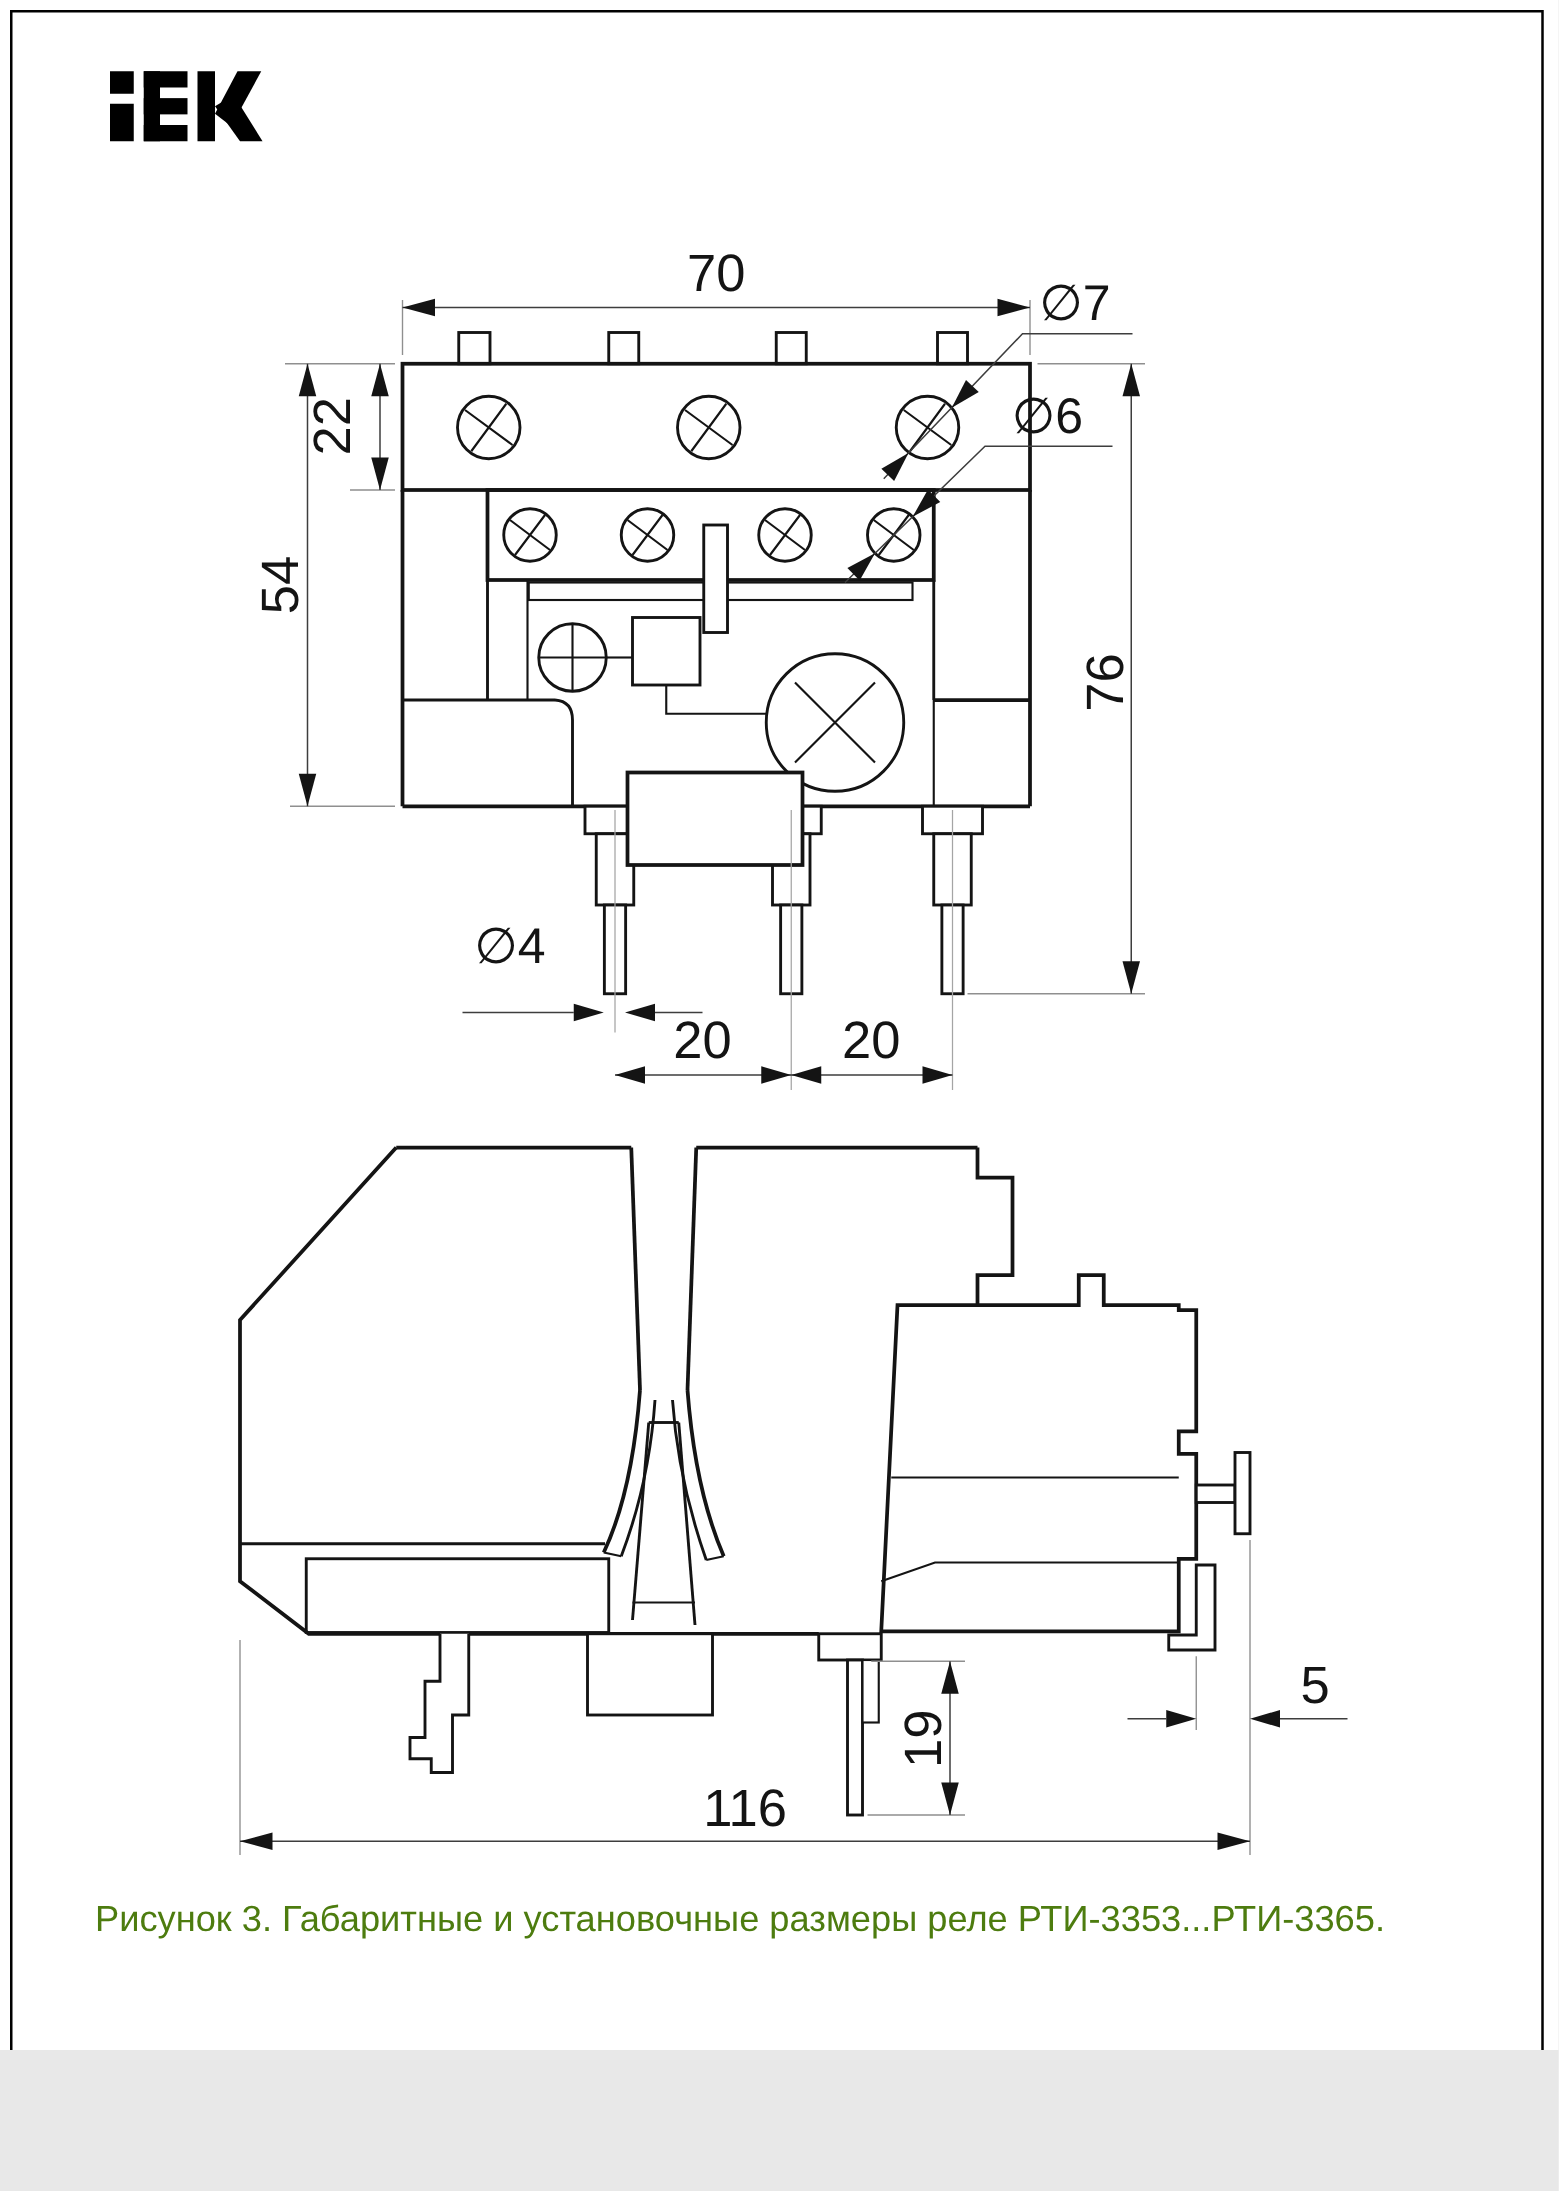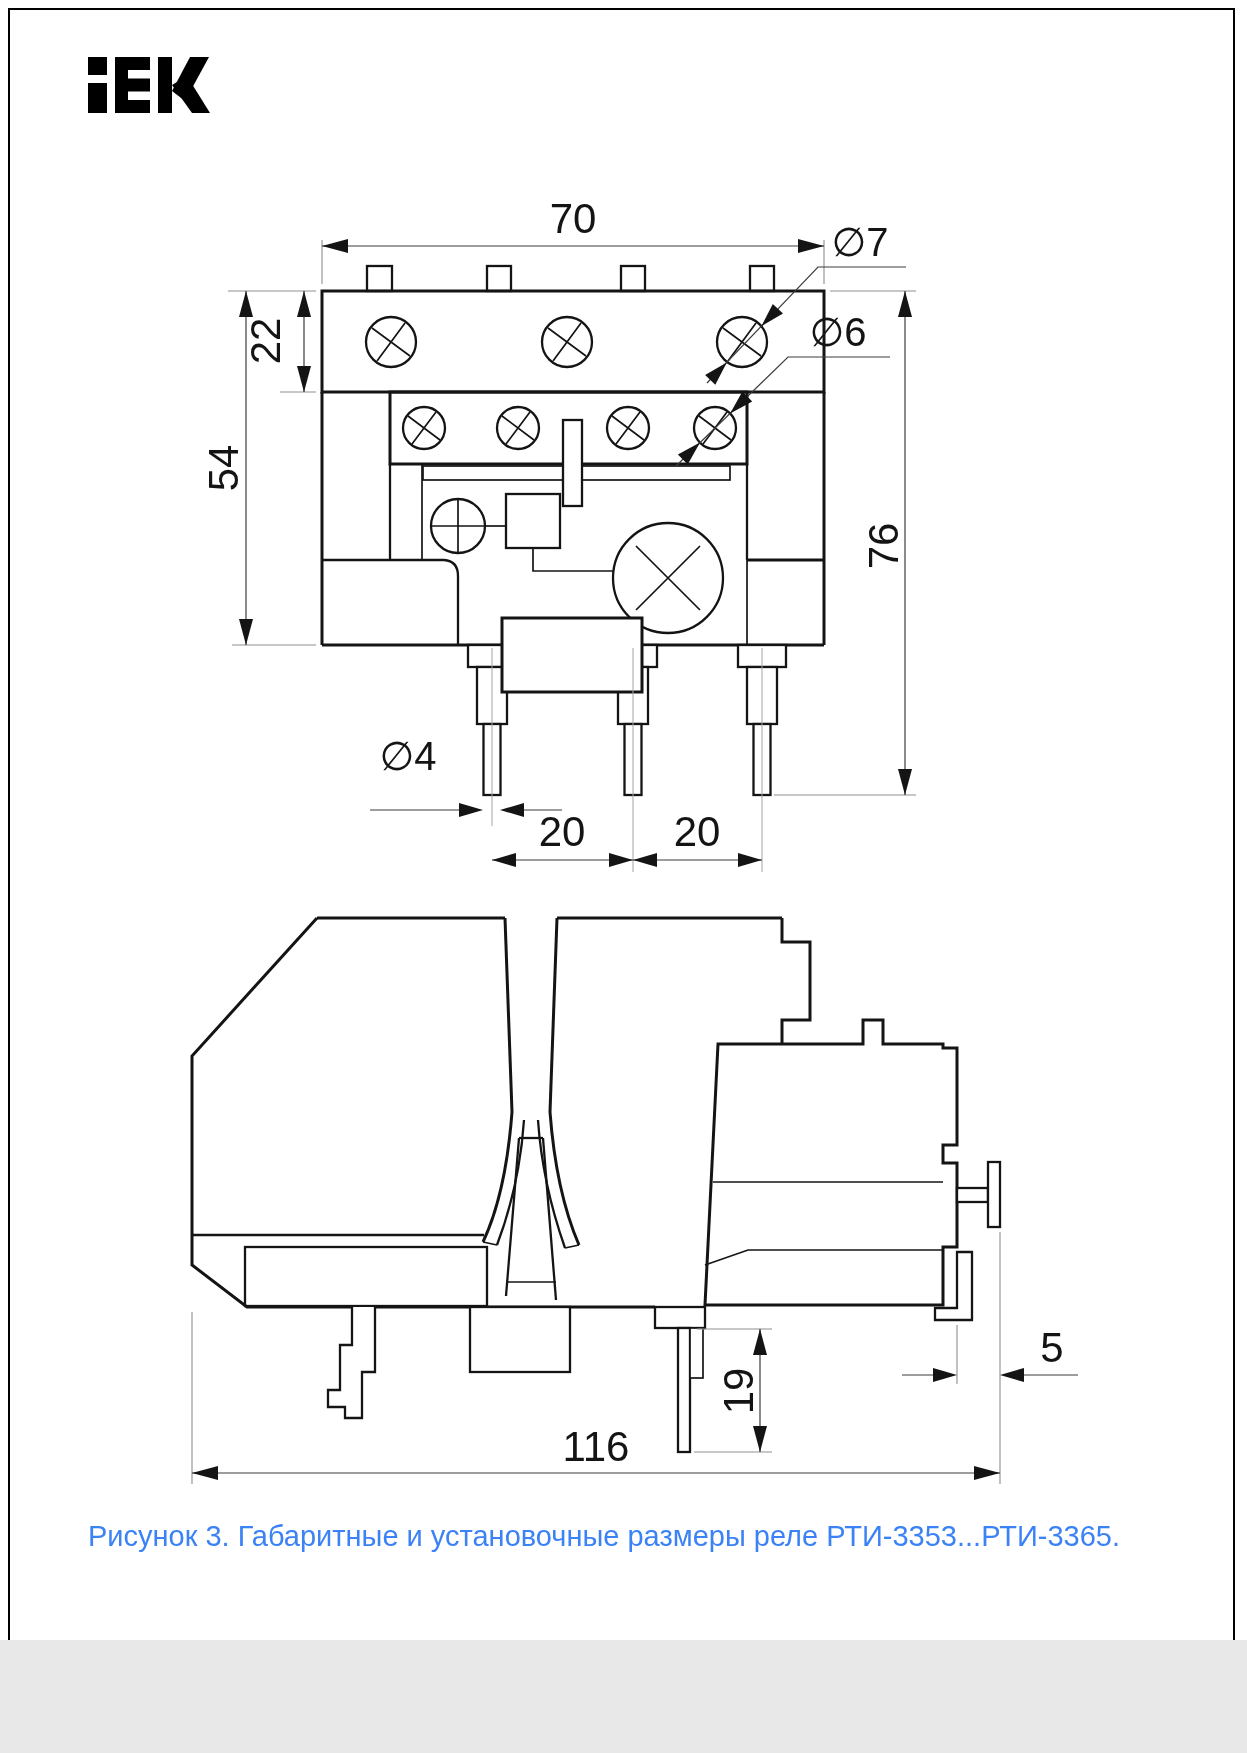--- a/index.html
+++ b/index.html
@@ -4,21 +4,21 @@
 <style>
   html,body{margin:0;padding:0;background:#e8e8e8;}
   .page{position:relative;width:1247px;height:1640px;background:#ffffff;margin:0 auto;
         font-family:"Liberation Sans","DejaVu Sans",sans-serif;overflow:hidden;}
   .page-border{position:absolute;left:8px;top:8px;width:1227px;height:1733px;
         border:2.5px solid #000;box-sizing:border-box;pointer-events:none;}
   svg{position:absolute;left:0;top:0;}
   svg text{font-family:"Liberation Sans","DejaVu Sans",sans-serif;fill:#141414;}
   .dim-text{font-size:42px;}
   .dia-text{font-size:40px;}
-  .caption{position:absolute;left:88px;top:1520px;width:1060px;font-size:29px;color:#3b82f6;
+  .caption{position:absolute;left:76px;top:1520px;width:1060px;font-size:29px;color:#4d7c0f;
         letter-spacing:0px;}
   .outline{stroke:#141414;fill:none;stroke-width:3;stroke-linejoin:miter;stroke-linecap:butt;}
   .med{stroke:#141414;fill:none;stroke-width:2.3;}
   .thin{stroke:#141414;fill:none;stroke-width:1.7;}
   .whitefill{fill:#ffffff;}
   .dimline{stroke:#3d3d3d;stroke-width:1.2;fill:none;}
   .extline{stroke:#8f8f8f;stroke-width:1.1;fill:none;}
   .ctrline{stroke:#a5a5a5;stroke-width:1;fill:none;}
   .arr{fill:#141414;stroke:none;}
 </style>

